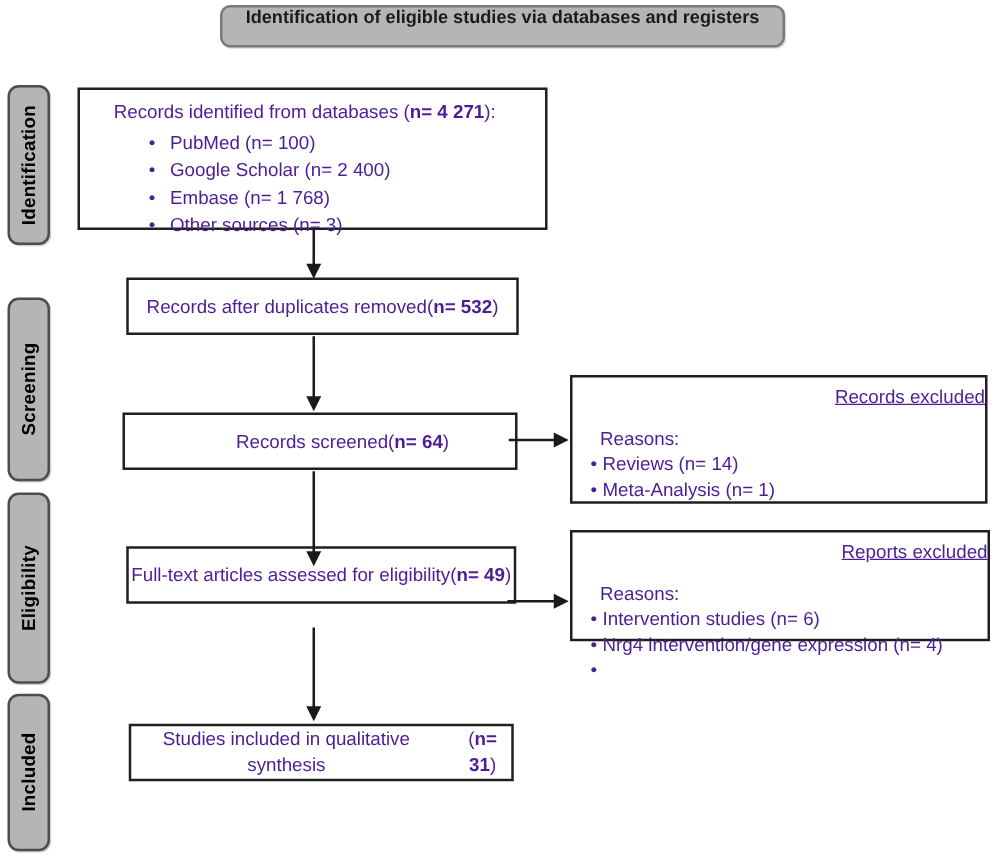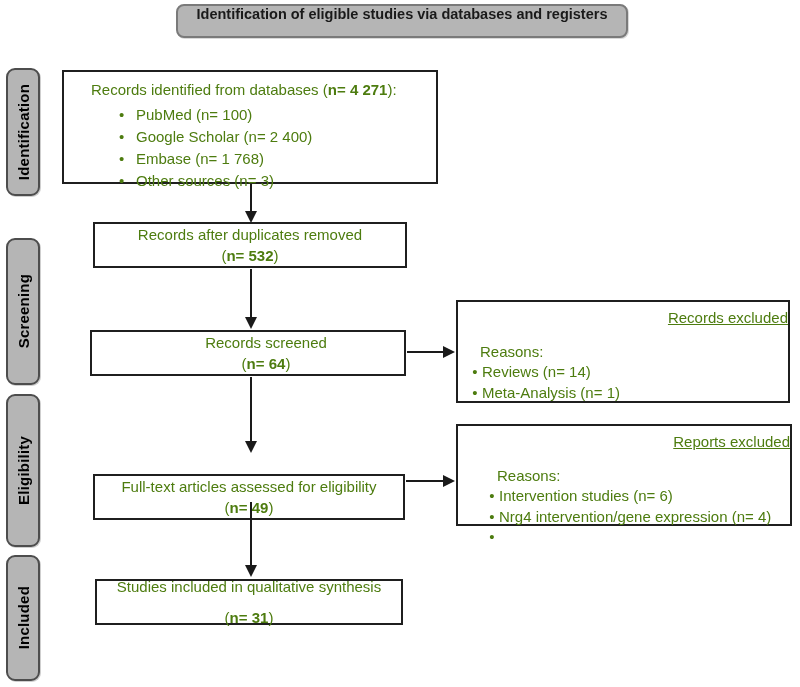--- a/index.html
+++ b/index.html
@@ -56,48 +56,49 @@
   #stage-included       { top: 555px; height: 126px; }
 
   
   .box {
     position: absolute;
     background: #ffffff;
     border: 2px solid #1f1f1f;
     box-sizing: border-box;
     font-size: 15px;
     line-height: 21px;
-    color: #4d7c0f;
+    color: #4c1d95;
   }
   .bold { font-weight: bold; }
 
   #box-identified { left: 62px; top: 70px; width: 376px; height: 114px; padding: 7px 6px 0 27px; }
   #box-identified .title { margin-bottom: 5px; }
   .li { display: flex; line-height: 20px; }
   #box-identified .li { margin-left: 28px; margin-top: 2px; }
   #box-identified .li .bullet { width: 17px; flex: 0 0 17px; }
 
   .center-box {
-    display: flex; flex-direction: column;
+    display: flex; 
     align-items: center; justify-content: center;
     text-align: center;
+    margin-left: 8px;
   }
   #box-duplicates { left: 93px; top: 222px; width: 314px; height: 46px; }
   #box-screened   { left: 90px; top: 330px; width: 316px; height: 46px; padding-left: 36px; }
-  #box-fulltext   { left: 93px; top: 474px; width: 312px; height: 46px; }
+  #box-fulltext   { left: 93px; top: 437px; width: 312px; height: 46px; }
   #box-included   { left: 95px; top: 579px; width: 308px; height: 46px; gap: 10px; }
 
   .excl-box { padding-top: 5px; }
   .excl-box .title { text-align: right; text-decoration: underline; }
   .excl-box .reasons { margin: 13px 0 0 22px; }
   .excl-box .li { margin-left: 10px; }
   .excl-box .li .bullet { width: 14px; flex: 0 0 14px; text-align: center; }
   .excl-box .li { line-height: 20.5px; }
   #box-records-excluded { left: 456px; top: 300px; width: 334px; height: 103px; }
-  #box-reports-excluded { left: 456px; top: 424px; width: 336px; height: 102px; padding-left: 17px; }
+  #box-reports-excluded { left: 456px; top: 424px; width: 336px; height: 89px; }
 
   
   #arrows {
     position: absolute;
     left: 0; top: 0;
     width: 800px; height: 687px;
     pointer-events: none;
   }
   #arrows line { stroke: #1a1a1a; stroke-width: 2; }
   #arrows polygon { fill: #1a1a1a; }

